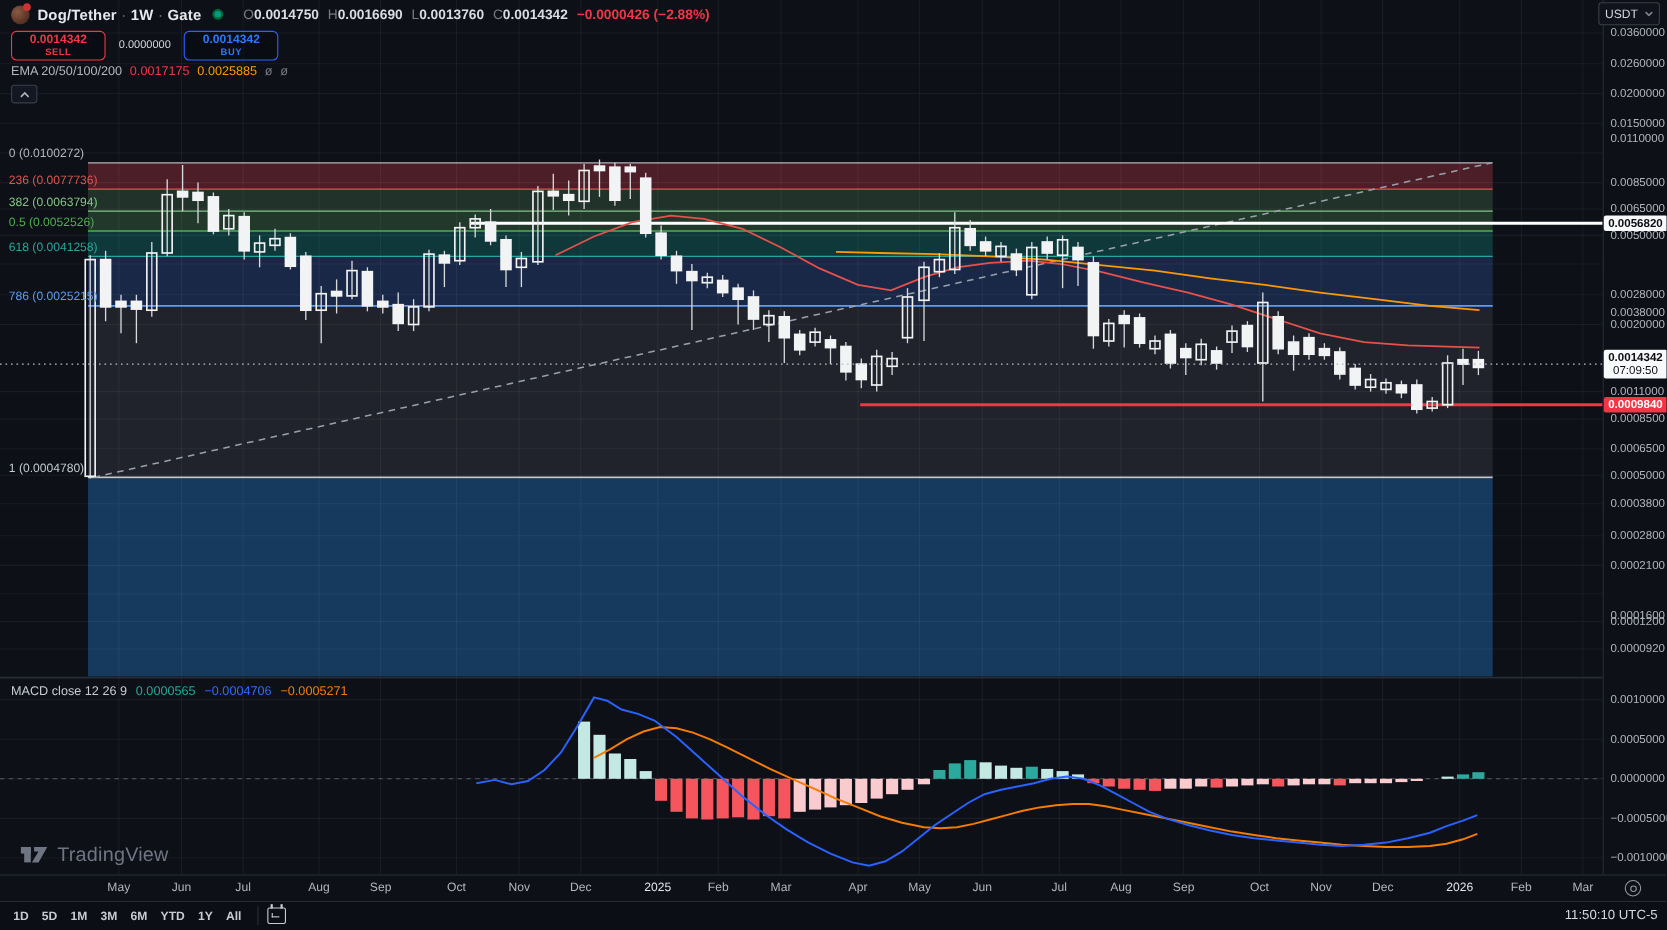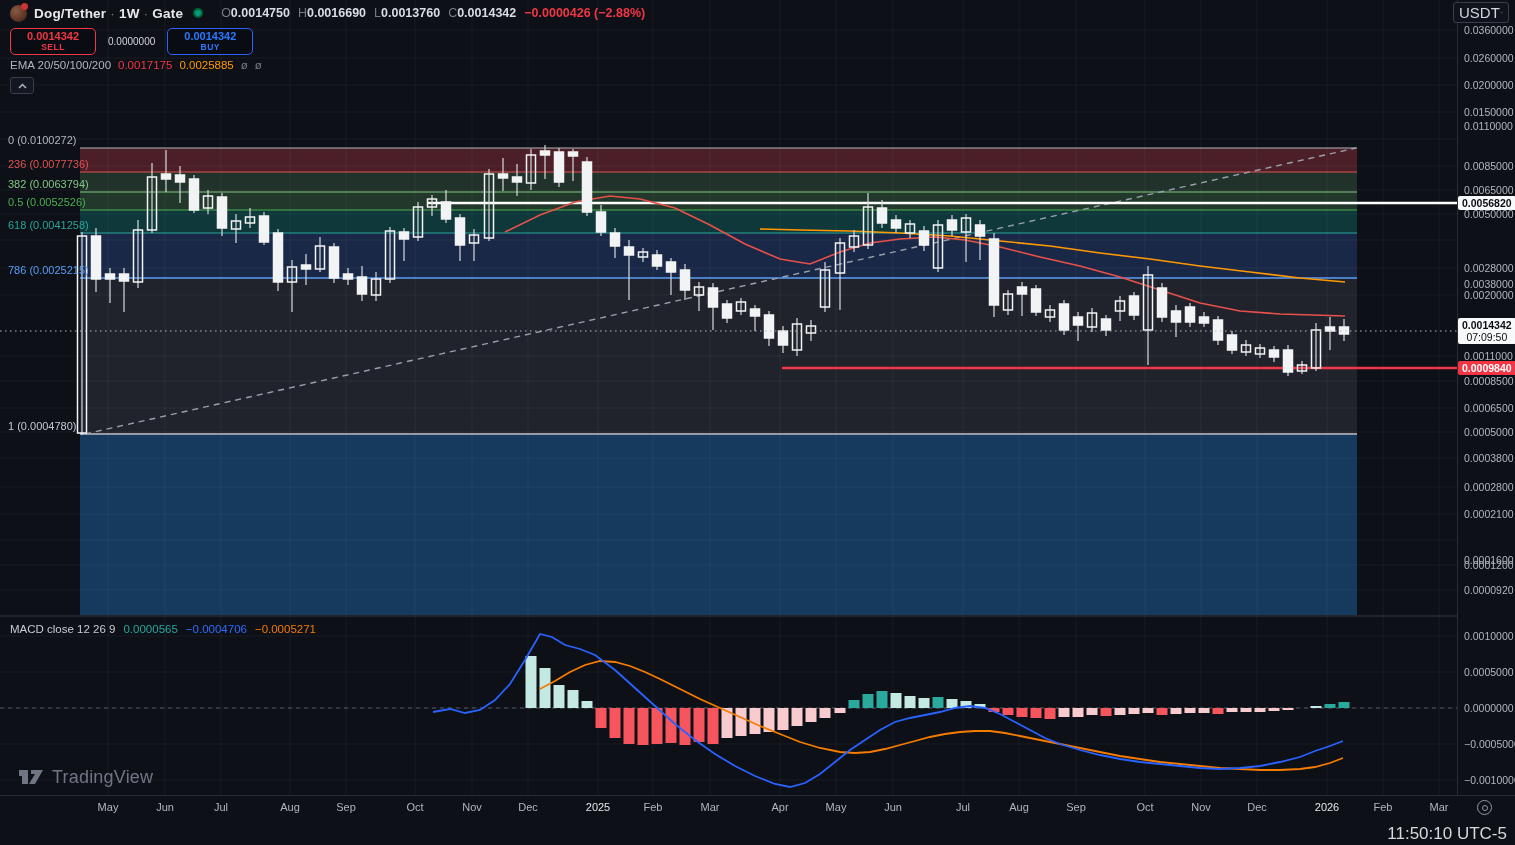--- a/index.html
+++ b/index.html
@@ -17,21 +17,21 @@
   .sym-title { color:#e8e9ed; font-size:13.5px; font-weight:bold; letter-spacing:.2px; cursor:pointer; }
   .sym-sep { color:#787b86; font-weight:normal; padding:0 4px; }
   .live-dot { width:10px; height:10px; border-radius:50%; background:#089981; border:2px solid #063; margin:0 10px; }
   .ohlc { display:flex; align-items:center; font-size:12.5px; }
   .ohlc .k { color:#787b86; margin-left:8px; }
   .ohlc .v { color:#d9dce3; font-weight:bold; }
   .ohlc .chg { color:#f23645; font-weight:bold; margin-left:8px; }
 
   .usdt-dd { position:absolute; top:2px; left:1453px; width:56px; height:21px; z-index:40;
              border:1px solid #3a3e4a; border-radius:3px; background:#10131c; color:#d1d4dc;
-             font-size:15px; display:flex; align-items:center; justify-content:space-between;
+             font-size:11px; display:flex; align-items:center; justify-content:space-between;
              padding:0 5px; cursor:pointer; }
   .usdt-dd svg { opacity:.7; }
 
   
   .orders { position:absolute; top:28px; left:10px; display:flex; align-items:center; z-index:30; }
   .obox { width:86px; height:27px; border-radius:5px; display:flex; flex-direction:column;
           align-items:center; justify-content:center; line-height:1.05; cursor:pointer; background:rgba(8,10,16,.55); }
   .obox .p { font-size:11px; font-weight:bold; }
   .obox .l { font-size:8.5px; font-weight:bold; letter-spacing:.5px; }
   .sell { border:1px solid #f23645; color:#f23645; }
@@ -80,21 +80,21 @@
   .toolbar { position:absolute; left:0; top:819px; width:1515px; height:26px; background:#0b0e14;
              border-top:1px solid #262b36; display:flex; align-items:center; z-index:10; }
   .tb-ranges { display:flex; align-items:center; gap:0; margin-left:6px; }
   .tb-btn { color:#c9ccd4; font-size:11px; font-weight:bold; padding:3px 6px; border-radius:3px; cursor:pointer; }
   .tb-sep { width:1px; height:17px; background:#2a2e39; margin:0 8px; }
   .cal-icon { width:17px; height:15px; border:1.5px solid #c9ccd4; border-radius:2px; position:relative; cursor:pointer; }
   .cal-icon:before { content:""; position:absolute; top:-4px; left:2px; width:2px; height:4px; background:#c9ccd4; }
   .cal-icon:after  { content:""; position:absolute; top:-4px; right:2px; width:2px; height:4px; background:#c9ccd4; }
   .cal-arrow { position:absolute; left:3px; top:4px; width:7px; height:4px; border-bottom:1.5px solid #c9ccd4;
                border-left:1.5px solid #c9ccd4; }
-  .clock { position:absolute; right:8px; top:824px; color:#d6d8de; font-size:17px; z-index:11; cursor:pointer;text-align:right; }
+  .clock { position:absolute; right:8px; top:824px; color:#d6d8de; font-size:12px; z-index:11; cursor:pointer;text-align:right; }
 
   
   .tv-logo { position:absolute; left:18px; top:764px; display:flex; align-items:center; gap:8px;
              color:#787e8c; z-index:25; cursor:pointer; opacity:.92; }
   .tv-logo .txt { font-size:18px; font-weight:normal; letter-spacing:.2px; }
 </style>
 </head>
 <body>
 <div id="app">
 
@@ -533,20 +533,36 @@
       <div class="ttick" style="left: 1019px;">Aug</div>
       <div class="ttick" style="left: 1076px;">Sep</div>
       <div class="ttick" style="left: 1145px;">Oct</div>
       <div class="ttick" style="left: 1201px;">Nov</div>
       <div class="ttick" style="left: 1257px;">Dec</div>
       <div class="ttick yr" style="left: 1327px;">2026</div>
       <div class="ttick" style="left: 1383px;">Feb</div>
       <div class="ttick" style="left: 1439px;">Mar</div>
     </div>
 
+<div class="toolbar">
+  <div class="tb-ranges" id="tb-ranges">
+        <div class="tb-btn">1D</div>
+        <div class="tb-btn">5D</div>
+        <div class="tb-btn">1M</div>
+        <div class="tb-btn">3M</div>
+        <div class="tb-btn">6M</div>
+        <div class="tb-btn">YTD</div>
+        <div class="tb-btn">1Y</div>
+        <div class="tb-btn">All</div>
+      </div>
+  <div class="tb-sep"></div>
+  <div class="cal-icon">
+        <div class="cal-arrow"></div>
+      </div>
+</div>
 <div class="clock">11:50:10 UTC-5</div>
 
 <div class="tv-logo">
   <svg width="26" height="26" viewBox="0 0 26 26">
     <rect x="1" y="6" width="9" height="6" fill="#787e8c"></rect>
     <rect x="4" y="6" width="6" height="14" fill="#787e8c"></rect>
     <path d="M13 6 h12 l-8 14 h-6 l6 -10 h-4 z" fill="#787e8c"></path>
   </svg>
   <span class="txt">TradingView</span>
 </div>

